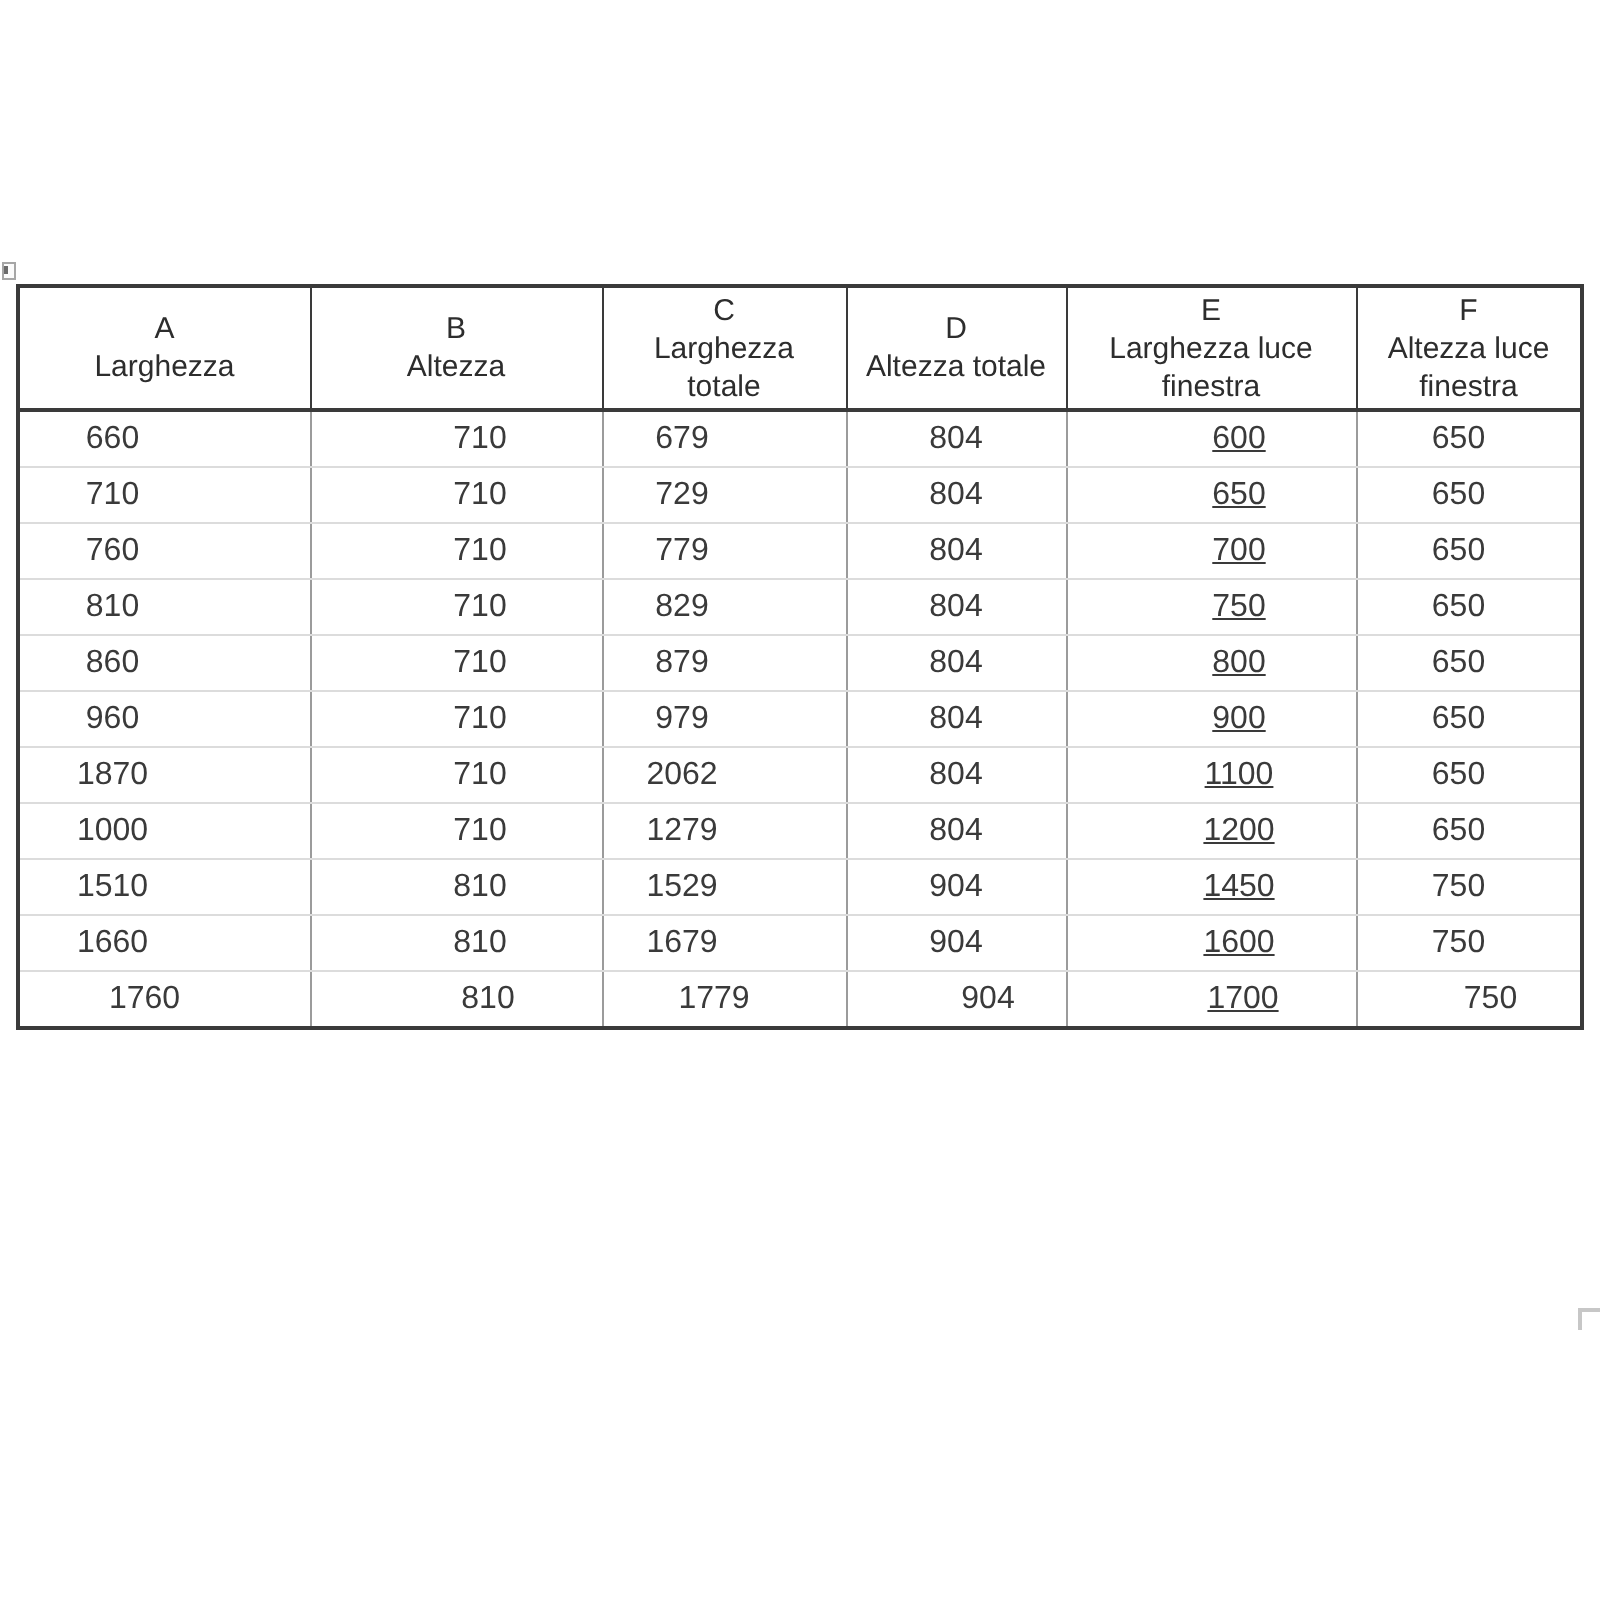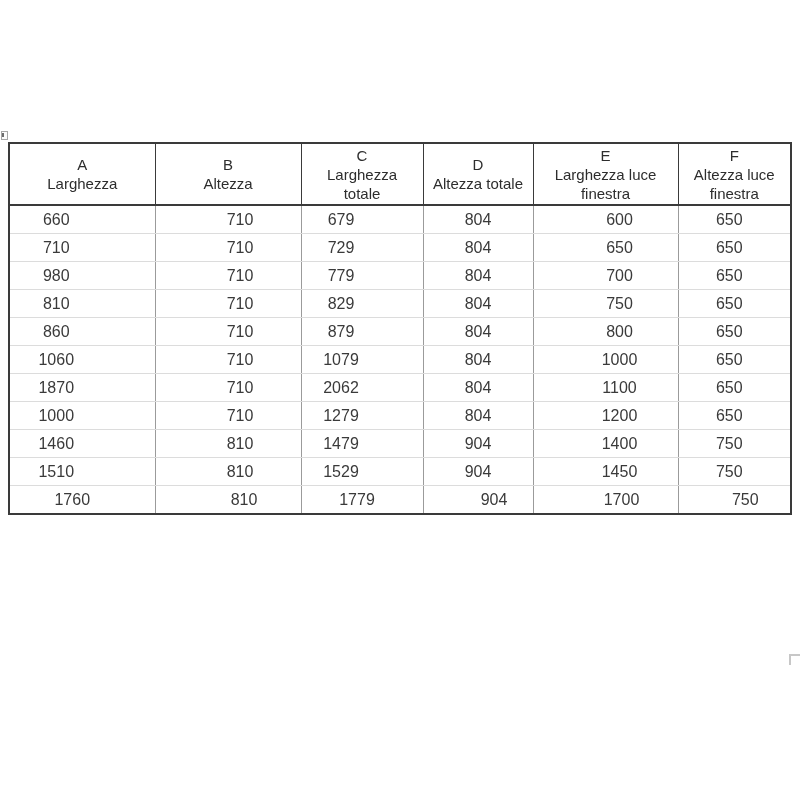--- a/index.html
+++ b/index.html
@@ -92,21 +92,21 @@
     vertical-align: middle;
     padding: 0;
     background: #ffffff;
   }
   table.spec tbody tr:last-child td { border-bottom: none; padding-left: 32px; }
 
   
   table.spec td:nth-child(1) { padding-right: 52px; }
   table.spec td:nth-child(2) { padding-left: 24px; }
   table.spec td:nth-child(3) { padding-right: 42px; }
-  table.spec td:nth-child(5) { padding-left: 28px; }
+  table.spec td:nth-child(5) { padding-left: 28px; text-decoration: underline; }
   table.spec td:nth-child(6) { padding-right: 10px; }
 </style>
 </head>
 <body>
 
 <div class="canvas">
 
   <span class="anchor-mark"></span>
 
   <table class="spec">
@@ -160,21 +160,21 @@
         </tr>
         <tr>
           <td>710</td>
           <td>710</td>
           <td>729</td>
           <td>804</td>
           <td>650</td>
           <td>650</td>
         </tr>
         <tr>
-          <td>980</td>
+          <td>760</td>
           <td>710</td>
           <td>779</td>
           <td>804</td>
           <td>700</td>
           <td>650</td>
         </tr>
         <tr>
           <td>810</td>
           <td>710</td>
           <td>829</td>
@@ -184,60 +184,60 @@
         </tr>
         <tr>
           <td>860</td>
           <td>710</td>
           <td>879</td>
           <td>804</td>
           <td>800</td>
           <td>650</td>
         </tr>
         <tr>
-          <td>1060</td>
-          <td>710</td>
-          <td>1079</td>
-          <td>804</td>
+          <td>960</td>
+          <td>710</td>
+          <td>979</td>
+          <td>804</td>
+          <td>900</td>
+          <td>650</td>
+        </tr>
+        <tr>
+          <td>1870</td>
+          <td>710</td>
+          <td>2062</td>
+          <td>804</td>
+          <td>1100</td>
+          <td>650</td>
+        </tr>
+        <tr>
           <td>1000</td>
-          <td>650</td>
-        </tr>
-        <tr>
-          <td>1870</td>
-          <td>710</td>
-          <td>2062</td>
-          <td>804</td>
-          <td>1100</td>
-          <td>650</td>
-        </tr>
-        <tr>
-          <td>1000</td>
           <td>710</td>
           <td>1279</td>
           <td>804</td>
           <td>1200</td>
           <td>650</td>
-        </tr>
-        <tr>
-          <td>1460</td>
-          <td>810</td>
-          <td>1479</td>
-          <td>904</td>
-          <td>1400</td>
-          <td>750</td>
         </tr>
         <tr>
           <td>1510</td>
           <td>810</td>
           <td>1529</td>
           <td>904</td>
           <td>1450</td>
           <td>750</td>
         </tr>
         <tr>
+          <td>1660</td>
+          <td>810</td>
+          <td>1679</td>
+          <td>904</td>
+          <td>1600</td>
+          <td>750</td>
+        </tr>
+        <tr>
           <td>1760</td>
           <td>810</td>
           <td>1779</td>
           <td>904</td>
           <td>1700</td>
           <td>750</td>
         </tr>
       </tbody>
   </table>
 

